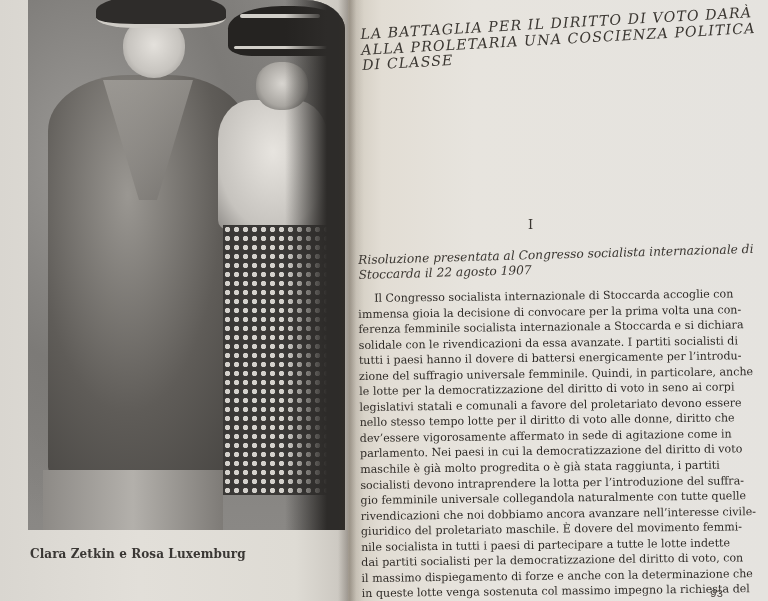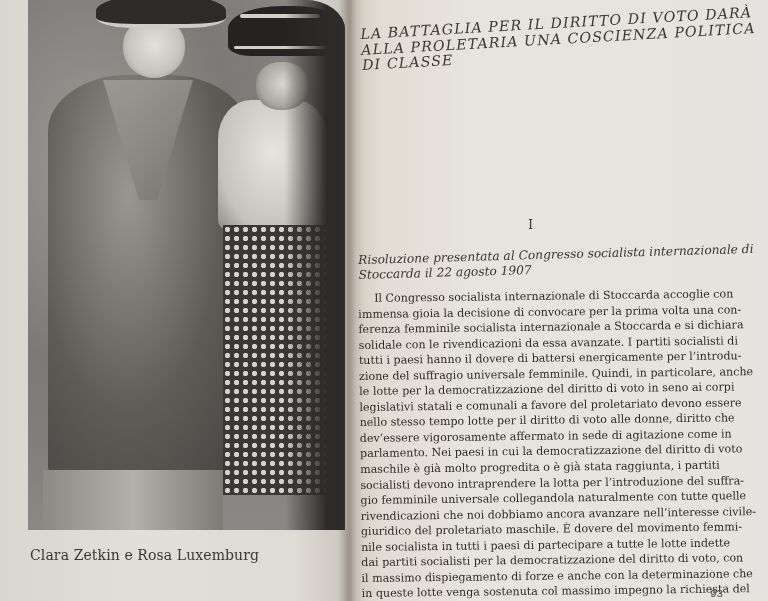--- a/index.html
+++ b/index.html
@@ -73,22 +73,23 @@
     background-color: #3a3836;
     background-image: radial-gradient(circle, #d4d1cc 2.4px, transparent 3px);
     background-size: 9px 9px;
   }
   .photo .trousers {
     position: absolute; left: 15px; top: 470px; width: 180px; height: 60px;
     background: linear-gradient(90deg, #8d8a86 0%, #b3b0ab 50%, #7e7b77 100%);
   }
   .caption {
     position: absolute; left: 30px; top: 547px;
-    font-family: "DejaVu Serif", serif; font-size: 14px; color: #3a3734;
+    font-family: "DejaVu Serif", serif; font-size: 12px; color: #3a3734;
     letter-spacing: .1px;
+    font-weight: bold;
   }
 
   
   .gutter {
     position: absolute; left: 338px; top: 0; width: 26px; height: 601px;
     background: linear-gradient(90deg, rgba(0,0,0,0) 0%, rgba(60,50,40,.35) 45%, rgba(120,110,100,.15) 70%, rgba(0,0,0,0) 100%);
     z-index: 3;
   }
 
   

